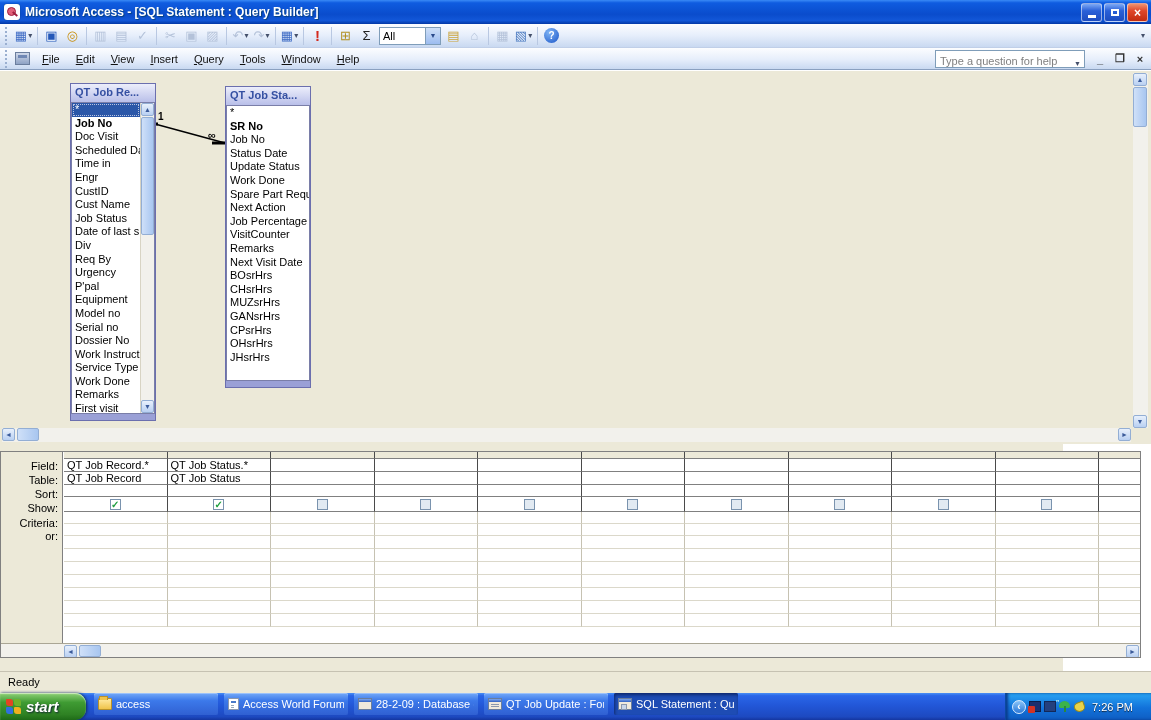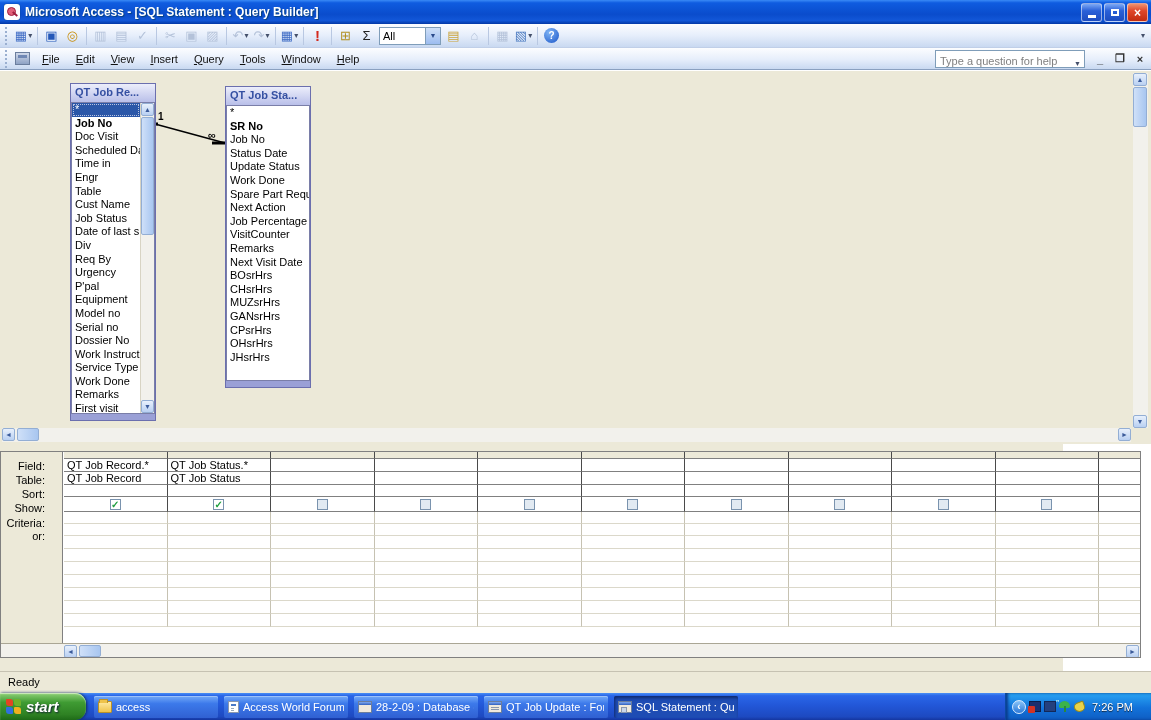--- a/index.html
+++ b/index.html
@@ -64,21 +64,21 @@
   .fw-scroll { position:absolute; right:0; top:0; bottom:0; width:14px; background:#f2f1ec; border-left:1px solid #d8d4c4; }
   .sb-btn { position:absolute; left:0; width:13px; height:13px; background:linear-gradient(180deg,#e8f0fc,#b9d0f2); border:1px solid #93aed4; border-radius:2px; color:#3a5a9a; font-size:7px; display:flex; align-items:center; justify-content:center; }
   .sb-thumb { position:absolute; left:0; width:13px; background:linear-gradient(90deg,#cfe0f8,#a8c6f0); border:1px solid #93aed4; border-radius:2px; }
   .join-overlay { position:absolute; left:0; top:0; width:1151px; height:374px; pointer-events:none; }
   .dp-vscroll { position:absolute; right:3px; top:2px; bottom:16px; width:15px; background:#f2f1ec; }
   .dp-hscroll { position:absolute; left:2px; right:20px; bottom:2px; height:14px; background:#f2f1ec; }
 
   
   .gridpane { position:absolute; top:451px; left:0; width:1141px; height:207px; background:#fff; border:1px solid #808080; overflow:hidden; }
   .grid-labels { position:absolute; left:0; top:0; width:62px; bottom:14px; background:#ece9d8; border-right:1px solid #808080; padding-top:8px; }
-  .glabel { font-size:11px; text-align:right; padding-right:17px; color:#000; }
+  .glabel { font-size:11px; text-align:right; padding-right:4px; color:#000; }
   .gl0 { height:14px; line-height:13px; } .gl1 { height:14px; line-height:13px; }
   .gl2 { height:13px; line-height:12px; } .gl3 { height:16px; line-height:15px; }
   .gl4 { height:13px; line-height:12px; } .gl5 { height:13px; line-height:12px; }
   .grid-cols { position:absolute; left:63px; top:0; right:0; bottom:14px; display:flex; overflow:hidden; background:#fff; }
   .gcol { width:103.5px; flex:none; }
   .gcol.partial { width:45px; }
   .gcell { border-right:1px solid #4a4a4a; font-size:11px; white-space:nowrap; overflow:hidden; }
   .c-strip { height:7px; background:#ece9d8; border-bottom:1px solid #808080; }
   .c-field { height:13px; line-height:13px; padding-left:3px; border-bottom:1px solid #808080; }
   .c-table { height:13px; line-height:13px; padding-left:3px; border-bottom:1px solid #808080; }
@@ -89,21 +89,21 @@
   .c-empty { height:13px; border-bottom:1px solid #dbd8ca; border-right-color:#c6c2b2; }
   .gcheck { display:inline-block; width:11px; height:11px; margin-top:2px; border:1px solid #7a93ae; background:#e2eaf2; font-size:10px; line-height:9px; color:#1e9e3e; font-weight:bold; }
   .gcheck.checked { background:#fff; }
   .grid-hscroll { position:absolute; left:0; right:0; bottom:0; height:14px; background:#f2f1ec; border-top:1px solid #aaa695; }
 
   
   .statusbar { position:absolute; top:671px; left:0; width:1151px; height:22px; background:#ece9d8; border-top:1px solid #c6c2b2; font-size:11px; padding:4px 0 0 8px; }
 
   
   .taskbar { position:absolute; top:693px; left:0; width:1151px; height:27px;
-    background:linear-gradient(180deg,#4a90f5 0%,#2a66e8 10%,#2257d8 45%,#1d49c0 88%,#1536a0 100%); display:flex; align-items:center; }
+    background:linear-gradient(180deg,#4a90f5 0%,#2a66e8 10%,#2257d8 45%,#1d49c0 88%,#1536a0 100%); display:flex; }
   .startbtn { width:86px; height:27px; border-radius:0 11px 11px 0;
     background:linear-gradient(180deg,#8fd278 0%,#3f9b33 35%,#2e8123 80%,#1e6a17 100%);
     box-shadow:inset 0 1px 1px #cfeac0, 1px 0 3px #0a2a60; display:flex; align-items:center; padding-left:6px; gap:4px; }
   .startflag { width:16px; height:16px; display:grid; grid-template-columns:7px 7px; grid-template-rows:7px 7px; gap:1px; }
   .startflag i { border-radius:1px 3px 1px 3px; }
   .startflag i:nth-child(1){background:#e34423;} .startflag i:nth-child(2){background:#6fb22c;}
   .startflag i:nth-child(3){background:#2f6fe0;} .startflag i:nth-child(4){background:#f0b01f;}
   .startlabel { color:#fff; font-size:15px; font-weight:bold; font-style:italic; text-shadow:1px 1px 2px #123; }
   .taskbtns { display:flex; gap:6px; margin-left:8px; flex:1; }
   .taskbtn { width:124px; height:22px; border-radius:2px; display:flex; align-items:center; padding:0 4px; gap:4px;
@@ -278,21 +278,21 @@
     <div class="fieldwin" style="left:70px; top:12px; width:86px; height:338px;">
       <div class="fw-title">QT Job Re...</div>
       <div class="fw-body" style="height:312px;">
         <ul class="fw-list" style="margin-right:14px;">
             <li class="selected">*</li>
             <li class="bold">Job No</li>
             <li>Doc Visit</li>
             <li>Scheduled Da</li>
             <li>Time in</li>
             <li>Engr</li>
-            <li>Table</li>
+            <li>CustID</li>
             <li>Cust Name</li>
             <li>Job Status</li>
             <li>Date of last s</li>
             <li>Div</li>
             <li>Req By</li>
             <li>Urgency</li>
             <li>P'pal</li>
             <li>Equipment</li>
             <li>Model no</li>
             <li>Serial no</li>

